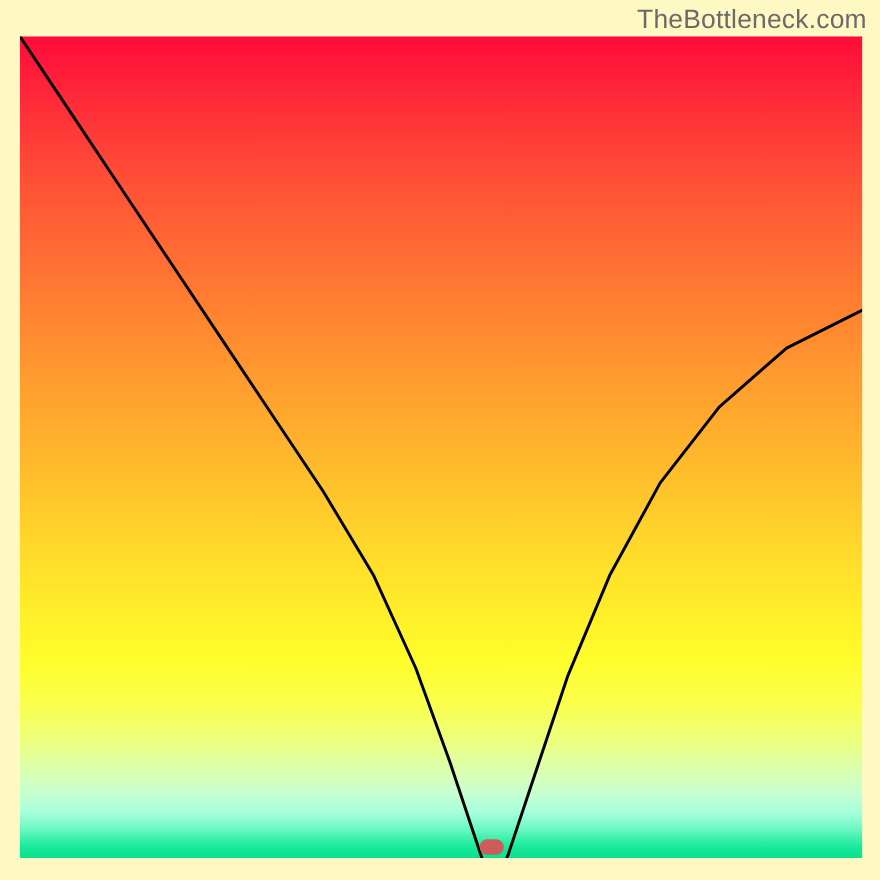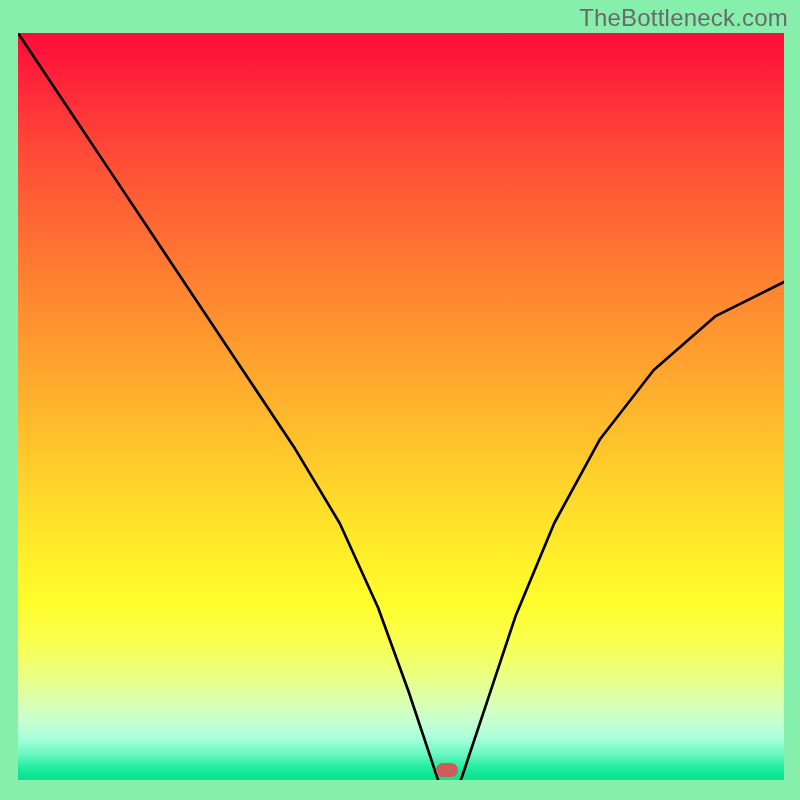--- a/index.html
+++ b/index.html
@@ -8,21 +8,21 @@
     background: #000;
     width: 800px;
     height: 800px;
     overflow: hidden;
     font-family: Arial, sans-serif;
   }
   .frame {
     position: relative;
     width: 800px;
     height: 800px;
-    background: #86efac;
+    background: #fef9c3;
     text-decoration: underline;
   }
   .watermark {
     position: absolute;
     top: 4px;
     right: 12px;
     font-size: 24px;
     font-weight: 500;
     color: #6a6a6a;
     letter-spacing: 0.2px;

